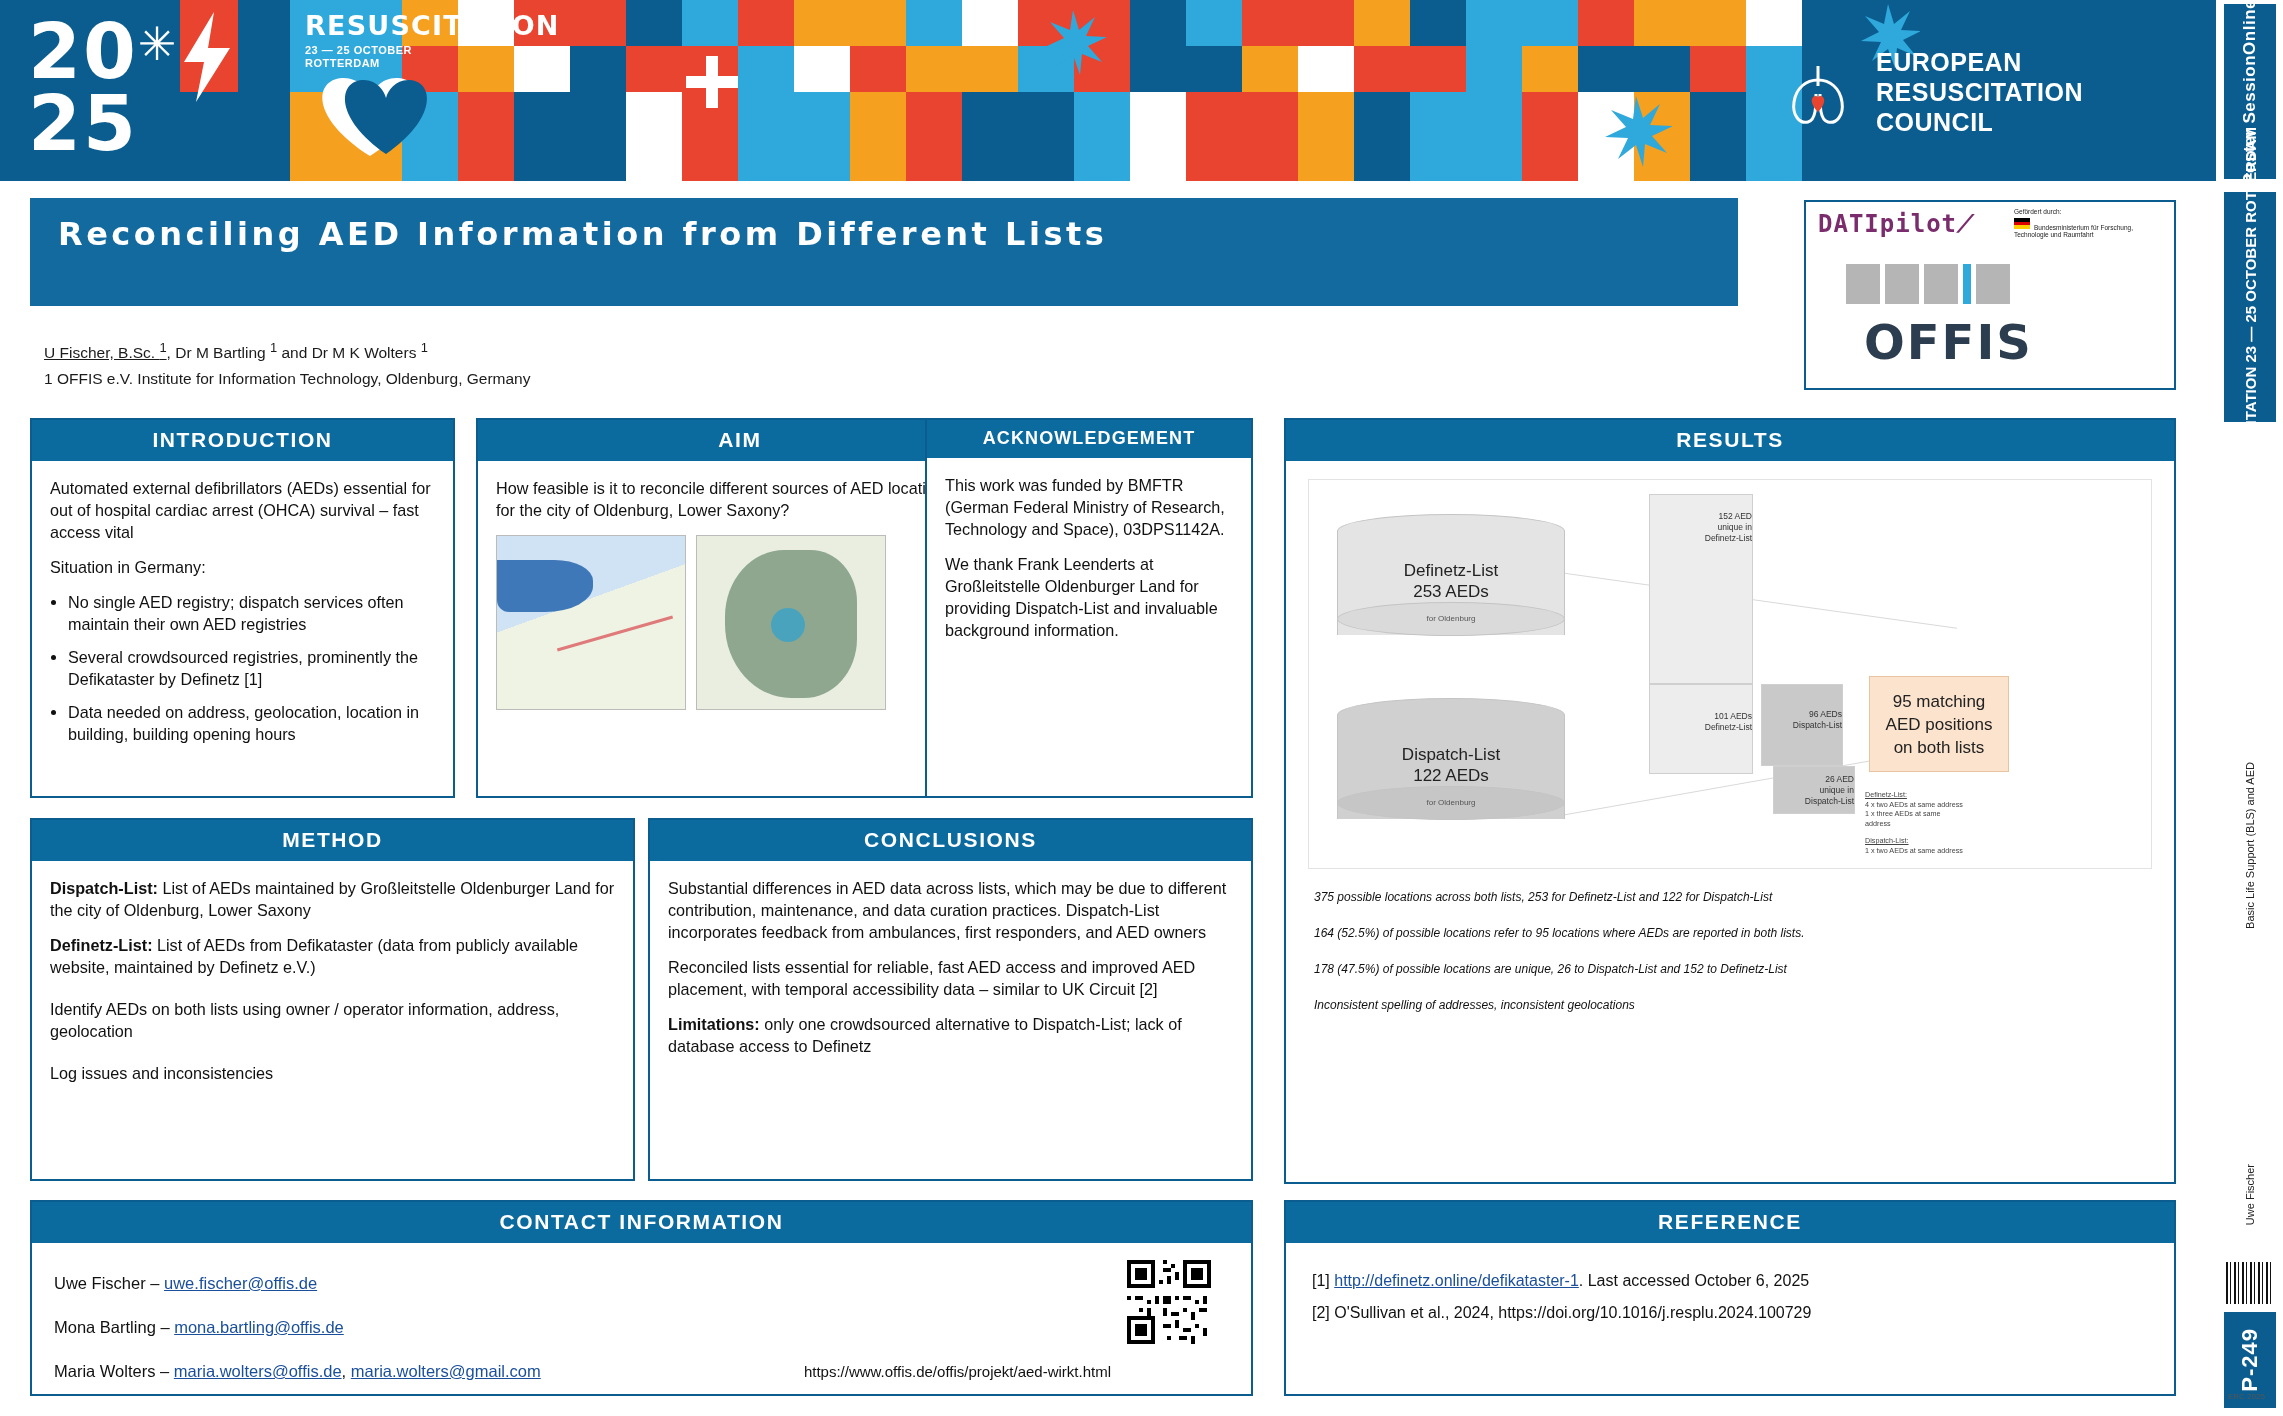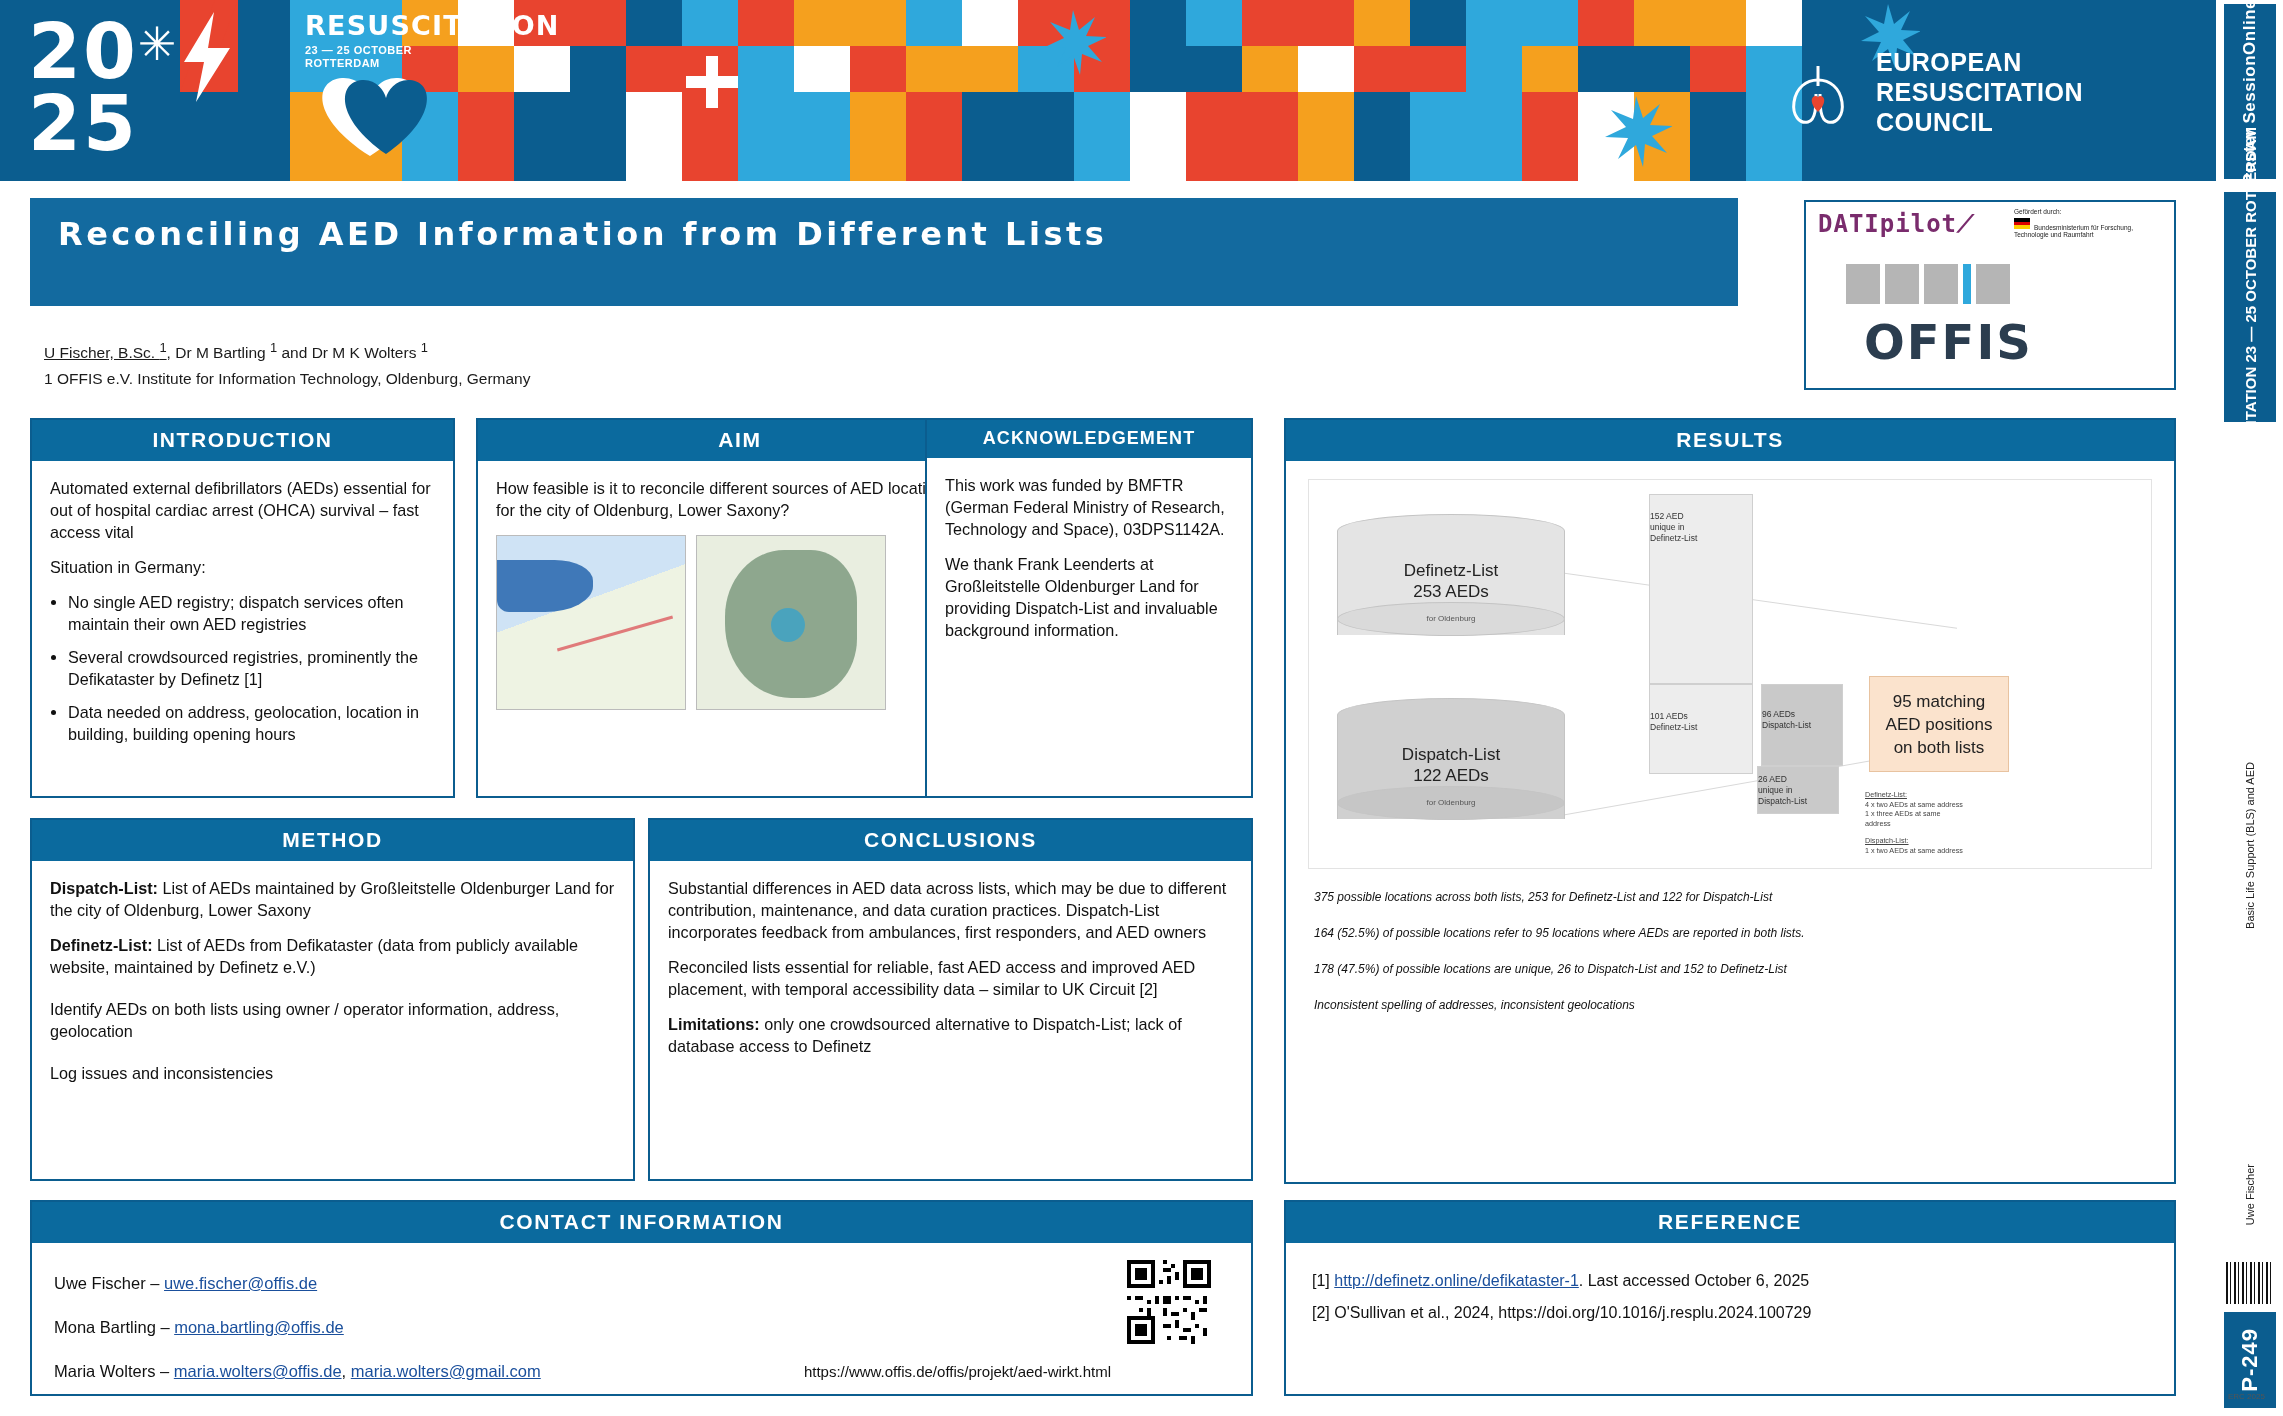--- a/index.html
+++ b/index.html
@@ -177,21 +177,21 @@
     background: #e4e4e4; border-left: 1px solid #c4c4c4; border-right: 1px solid #c4c4c4; }
   .cyl .bot { position: absolute; left: 0; top: 88px; width: 228px; height: 34px;
     background: #dadada; border: 1px solid #c4c4c4; border-radius: 50%; }
   .cyl .lbl { position: absolute; left: 0; top: 46px; width: 228px; text-align: center;
     font-size: 17px; color: #222; line-height: 21px; z-index: 3; }
   .cyl .sub { display: block; font-size: 8px; color: #555; margin-top: 6px; }
   .cyl2 .top, .cyl2 .body { background: #d0d0d0; }
   .cyl2 .bot { background: #c6c6c6; }
 
   .vrect { position: absolute; border: 1px solid #cfcfcf; background: #ededed; }
-  .vrect .t { position: absolute; width: 100%; text-align: left; font-size: 8.5px; color: #333; line-height: 11px; }
+  .vrect .t { position: absolute; width: 100%; text-align: right; font-size: 8.5px; color: #333; line-height: 11px; }
   .vrect.dark { background: #c9c9c9; }
   .matchbox {
     position: absolute; background: #fbe3cd; border: 1px solid #e8c3a0;
     display: flex; align-items: center; justify-content: center; text-align: center;
     font-size: 17px; color: #222; line-height: 23px; padding: 6px;
   }
   .figline { position: absolute; background: #d9d9d9; height: 1px; }
   .fignote { position: absolute; font-size: 7.2px; color: #444; line-height: 9.5px; }
   .fignote u { text-decoration: underline; }
 
@@ -484,21 +484,21 @@
         </div>
       </div>
 
       <div class="vrect dark" style="left:452px;top:204px;width:82px;height:82px;">
         <div class="t" style="top:24px;">
           <span>96 AEDs</span><br>
           <span>Dispatch-List</span>
         </div>
       </div>
 
-      <div class="vrect dark" style="left:448px;top:286px;width:82px;height:48px;text-decoration:underline;">
+      <div class="vrect dark" style="left:464px;top:286px;width:82px;height:48px;text-decoration:underline;">
         <div class="t" style="top:7px;">
           <span>26 AED</span><br>
           <span>unique in</span><br>
           <span>Dispatch-List</span>
         </div>
       </div>
 
       <div class="matchbox" style="left:560px;top:196px;width:140px;height:96px;">95 matching AED positions on both lists</div>
 
       <div class="fignote" style="left:556px;top:310px;width:160px;">

